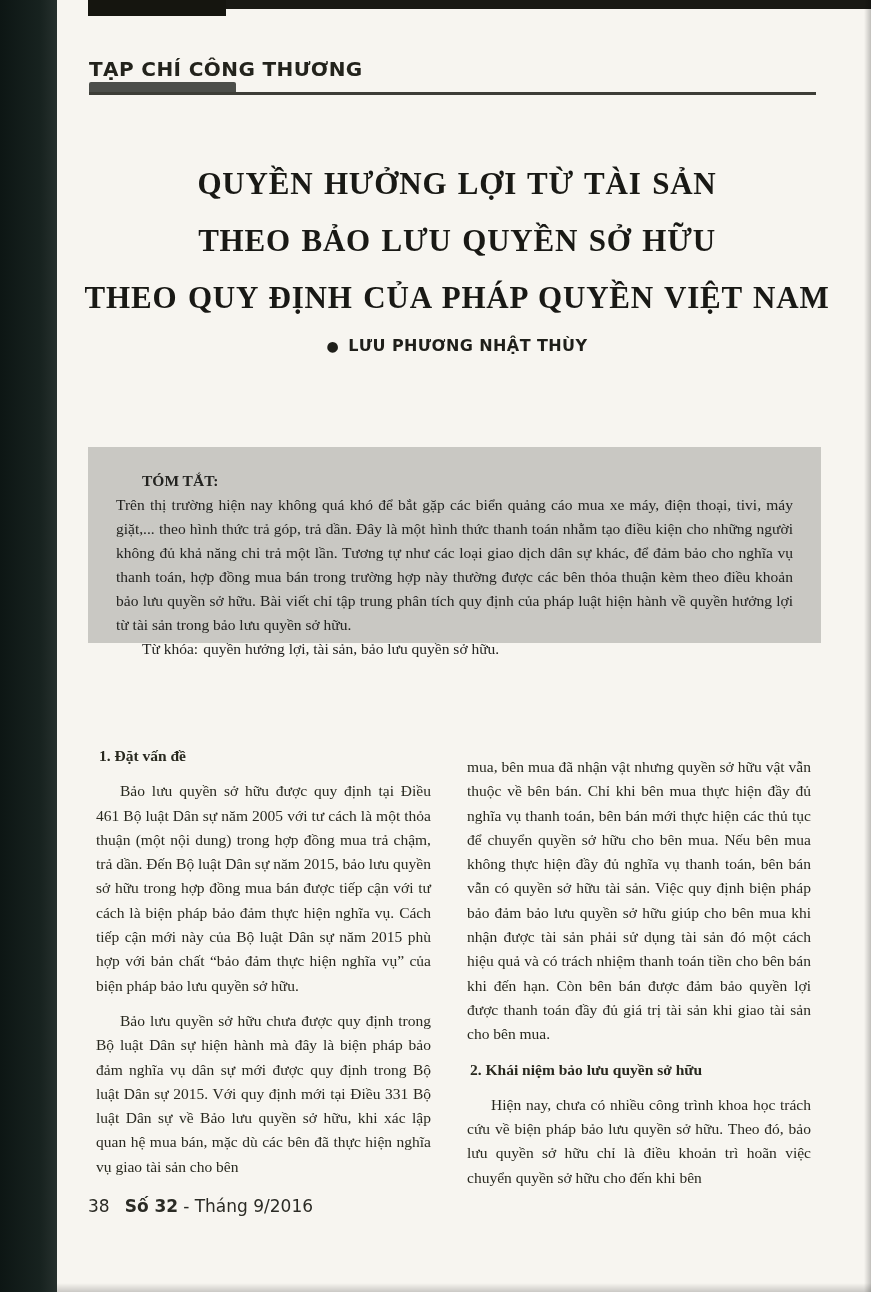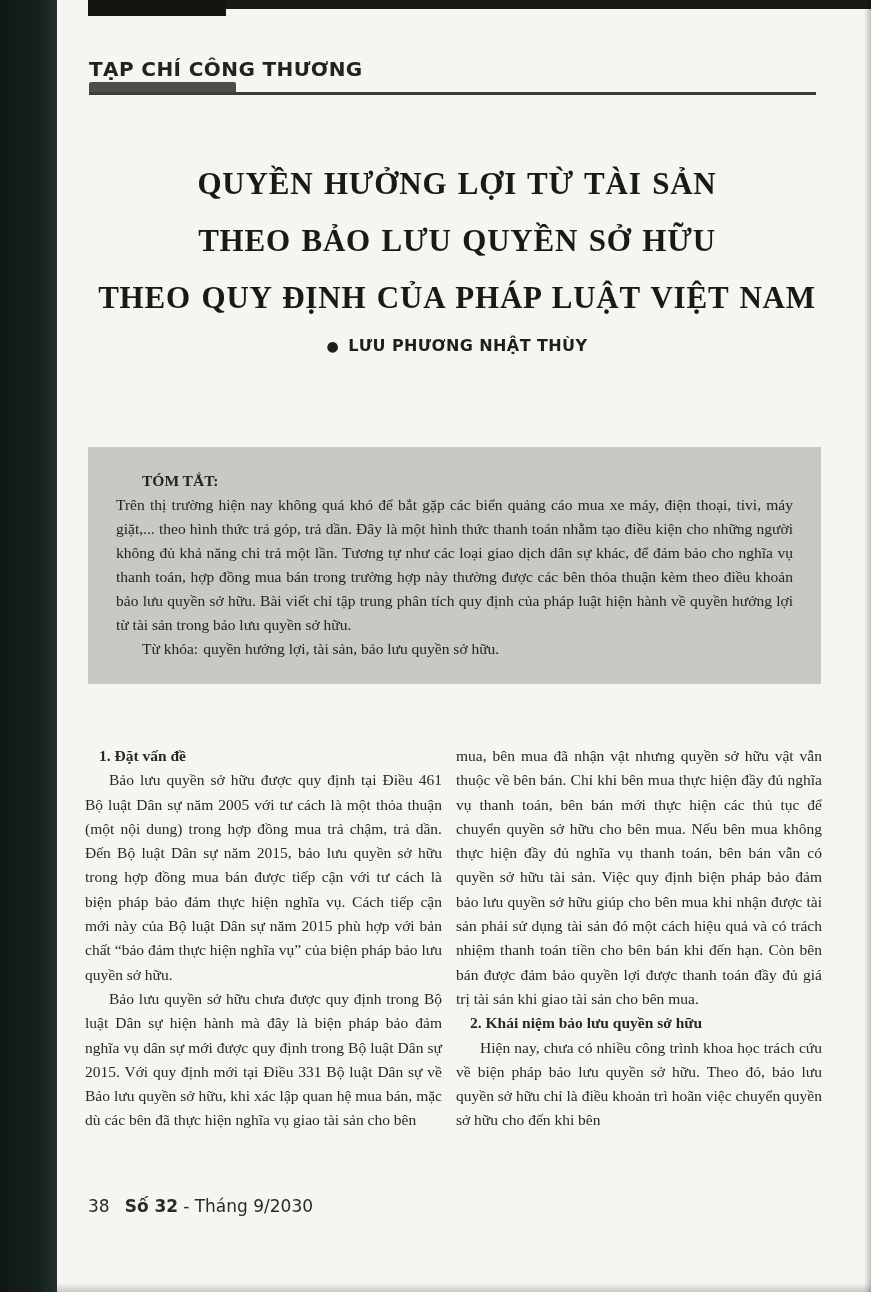--- a/index.html
+++ b/index.html
@@ -70,21 +70,21 @@
     position: absolute; left: 57px; top: 336px; width: 800px;
     text-align: center;
     font-family: "DejaVu Sans", sans-serif;
     font-weight: bold; font-size: 16px; letter-spacing: 0.4px;
     color: #1f1f1a;
   }
   .author-bullet { margin-right: 9px; font-size: 14px; }
 
   
   .abstract-box {
-    position: absolute; left: 88px; top: 447px; width: 733px; height: 237px;
+    position: absolute; left: 88px; top: 447px; width: 733px; height: 196px;
     background: #c9c8c3;
     padding: 22px 28px 14px 28px;
     font-size: 15.5px; line-height: 24px;
     text-align: justify;
     color: #232320;
   }
   .abstract-heading { font-weight: bold; padding-left: 26px; }
   .abstract-body { margin: 0; }
   .abstract-keywords { margin: 0; text-indent: 26px; }
   .kw-label { font-weight: normal; margin-right: 5px; }
@@ -92,21 +92,21 @@
   
   .col {
     position: absolute; top: 744px;
     font-size: 15.5px; line-height: 24.3px;
     text-align: justify;
     color: #29291f;
   }
   .col-left  { left: 85px;  width: 357px; }
   .col-right { left: 456px; width: 366px; }
   .sec-heading { font-weight: bold; text-indent: 14px; }
-  .para { margin: 0; text-indent: 24px; }
+  .para { margin: 11px; text-indent: 24px; }
   .para.no-indent { text-indent: 0; }
 
   
   .footer {
     position: absolute; left: 88px; top: 1196px;
     font-family: "DejaVu Sans", sans-serif;
     font-size: 17px; color: #2b2b25;
   }
   .page-num { margin-right: 15px; }
   .issue { font-weight: bold; }
@@ -121,21 +121,21 @@
   <div class="top-bar"></div>
   <div class="top-bar-thick"></div>
 
   <div class="masthead-text">TẠP CHÍ CÔNG THƯƠNG</div>
   <div class="masthead-logo-bar"></div>
   <div class="masthead-rule"></div>
 
   <div class="article-title">
     <span class="title-line">QUYỀN HƯỞNG LỢI TỪ TÀI SẢN</span>
     <span class="title-line">THEO BẢO LƯU QUYỀN SỞ HỮU</span>
-    <span class="title-line">THEO QUY ĐỊNH CỦA PHÁP LUẬT VIỆT NAM</span>
+    <span class="title-line">THEO QUY ĐỊNH CỦA PHÁP QUYỀN VIỆT NAM</span>
   </div>
 
   <div class="author-line">
     <span class="author-bullet">●</span><span>LƯU PHƯƠNG NHẬT THÙY</span>
   </div>
 
   <div class="abstract-box">
     <div class="abstract-heading">TÓM TẮT:</div>
     <p class="abstract-body">Trên thị trường hiện nay không quá khó để bắt gặp các biển quảng cáo mua xe máy, điện thoại, tivi, máy giặt,... theo hình thức trả góp, trả dần. Đây là một hình thức thanh toán nhằm tạo điều kiện cho những người không đủ khả năng chi trả một lần. Tương tự như các loại giao dịch dân sự khác, để đảm bảo cho nghĩa vụ thanh toán, hợp đồng mua bán trong trường hợp này thường được các bên thỏa thuận kèm theo điều khoản bảo lưu quyền sở hữu. Bài viết chỉ tập trung phân tích quy định của pháp luật hiện hành về quyền hưởng lợi từ tài sản trong bảo lưu quyền sở hữu.</p>
     <p class="abstract-keywords">
@@ -149,19 +149,19 @@
     <p class="para">Bảo lưu quyền sở hữu chưa được quy định trong Bộ luật Dân sự hiện hành mà đây là biện pháp bảo đảm nghĩa vụ dân sự mới được quy định trong Bộ luật Dân sự 2015. Với quy định mới tại Điều 331 Bộ luật Dân sự về Bảo lưu quyền sở hữu, khi xác lập quan hệ mua bán, mặc dù các bên đã thực hiện nghĩa vụ giao tài sản cho bên</p>
   </div>
 
   <div class="col col-right">
     <p class="para no-indent">mua, bên mua đã nhận vật nhưng quyền sở hữu vật vẫn thuộc về bên bán. Chỉ khi bên mua thực hiện đầy đủ nghĩa vụ thanh toán, bên bán mới thực hiện các thủ tục để chuyển quyền sở hữu cho bên mua. Nếu bên mua không thực hiện đầy đủ nghĩa vụ thanh toán, bên bán vẫn có quyền sở hữu tài sản. Việc quy định biện pháp bảo đảm bảo lưu quyền sở hữu giúp cho bên mua khi nhận được tài sản phải sử dụng tài sản đó một cách hiệu quả và có trách nhiệm thanh toán tiền cho bên bán khi đến hạn. Còn bên bán được đảm bảo quyền lợi được thanh toán đầy đủ giá trị tài sản khi giao tài sản cho bên mua.</p>
     <div class="sec-heading">2. Khái niệm bảo lưu quyền sở hữu</div>
     <p class="para">Hiện nay, chưa có nhiều công trình khoa học trách cứu về biện pháp bảo lưu quyền sở hữu. Theo đó, bảo lưu quyền sở hữu chỉ là điều khoản trì hoãn việc chuyển quyền sở hữu cho đến khi bên</p>
   </div>
 
   <div class="footer">
-    <span class="page-num">38</span><span class="issue">Số 32</span><span class="issue-date">- Tháng 9/2030</span>
+    <span class="page-num">38</span><span class="issue">Số 32</span><span class="issue-date">- Tháng 9/2016</span>
   </div>
 
   <div class="edge-right"></div>
   <div class="edge-bottom"></div>
 
 </div>
 
 </body></html>

